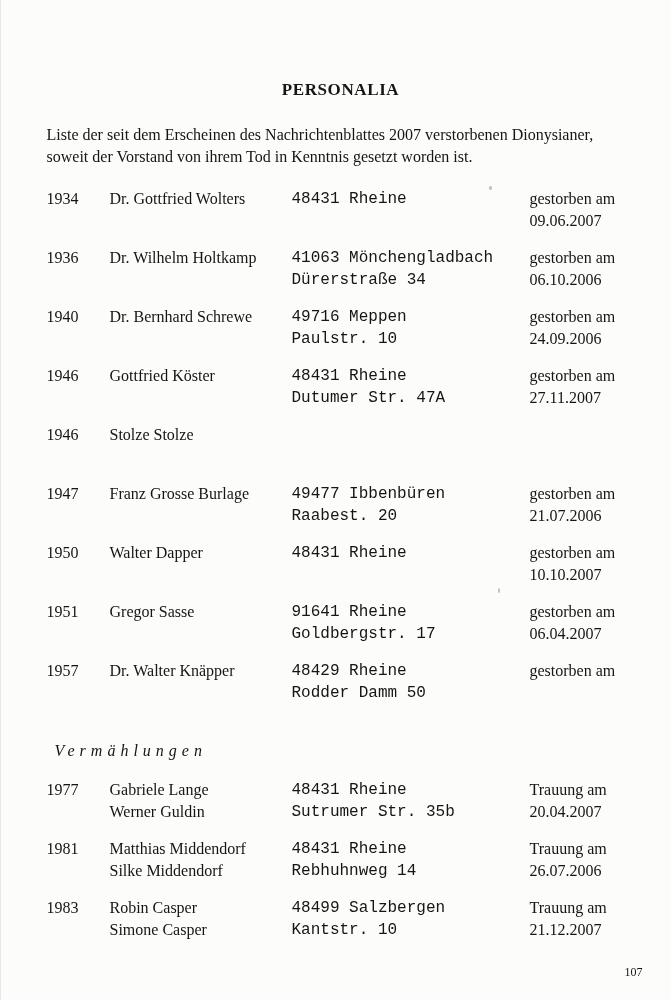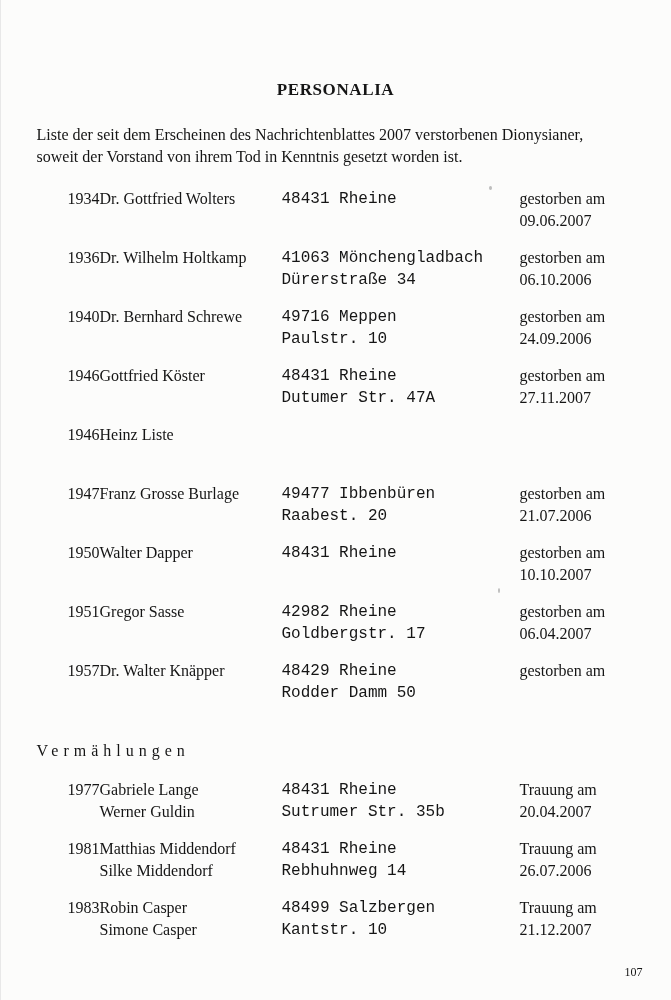--- a/index.html
+++ b/index.html
@@ -5,21 +5,21 @@
   html,body { margin:0; padding:0; background:#e8e8e8; }
   .page {
     position:relative;
     width:670px; height:1000px;
     margin:0 auto;
     background:#fcfcfb;
     color:#151515;
     font-family:"Liberation Serif","DejaVu Serif",serif;
     font-size:16px;
     box-sizing:border-box;
-    padding:80px 36px 0 36px;
+    padding:80px 36px 0 46px;
     overflow:hidden;
   }
   .doc-title {
     margin:0 auto 24px auto;
     text-align:center;
     font-size:17px;
     font-weight:bold;
     letter-spacing:0.6px;
   }
   .intro {
@@ -28,29 +28,30 @@
     line-height:22px;
   }
   .rows { width:593px; }
   .row {
     display:flex;
     align-items:flex-start;
     min-height:44px;
     margin-bottom:15px;
     line-height:22px;
   }
-  .col-year    { width:63px;  flex:0 0 63px;text-align:right; }
+  .col-year    { width:63px;  flex:0 0 63px; }
   .col-names   { width:182px; flex:0 0 182px; }
   .col-address { width:238px; flex:0 0 238px;font-family:Liberation Mono, monospace; }
   .col-note    { width:110px; flex:0 0 110px; }
   .section-heading {
-    margin:36px 0 17px 0;
+    margin:36px 0 17px 8px;
     line-height:22px;
     letter-spacing:5px;
     font-size:16px;
+    font-style:italic;
   }
   .page-number {
     position:absolute;
     right:28px;
     bottom:20px;
     font-size:12px;
   }
   .speck {
     position:absolute;
     background:#8a8a8a;
@@ -121,21 +122,21 @@
           <div>Dutumer Str. 47A</div>
         </div>
     <div class="col-note">
           <div>gestorben am</div>
           <div>27.11.2007</div>
         </div>
   </div>
       <div class="row">
     <div class="col-year">1946</div>
     <div class="col-names">
-          <div>Heinz Liste</div>
+          <div>Stolze Stolze</div>
         </div>
     <div class="col-address"></div>
     <div class="col-note"></div>
   </div>
       <div class="row">
     <div class="col-year">1947</div>
     <div class="col-names">
           <div>Franz Grosse Burlage</div>
         </div>
     <div class="col-address">
@@ -159,21 +160,21 @@
           <div>gestorben am</div>
           <div>10.10.2007</div>
         </div>
   </div>
       <div class="row">
     <div class="col-year">1951</div>
     <div class="col-names">
           <div>Gregor Sasse</div>
         </div>
     <div class="col-address">
-          <div>42982 Rheine</div>
+          <div>91641 Rheine</div>
           <div>Goldbergstr. 17</div>
         </div>
     <div class="col-note">
           <div>gestorben am</div>
           <div>06.04.2007</div>
         </div>
   </div>
       <div class="row">
     <div class="col-year">1957</div>
     <div class="col-names">

